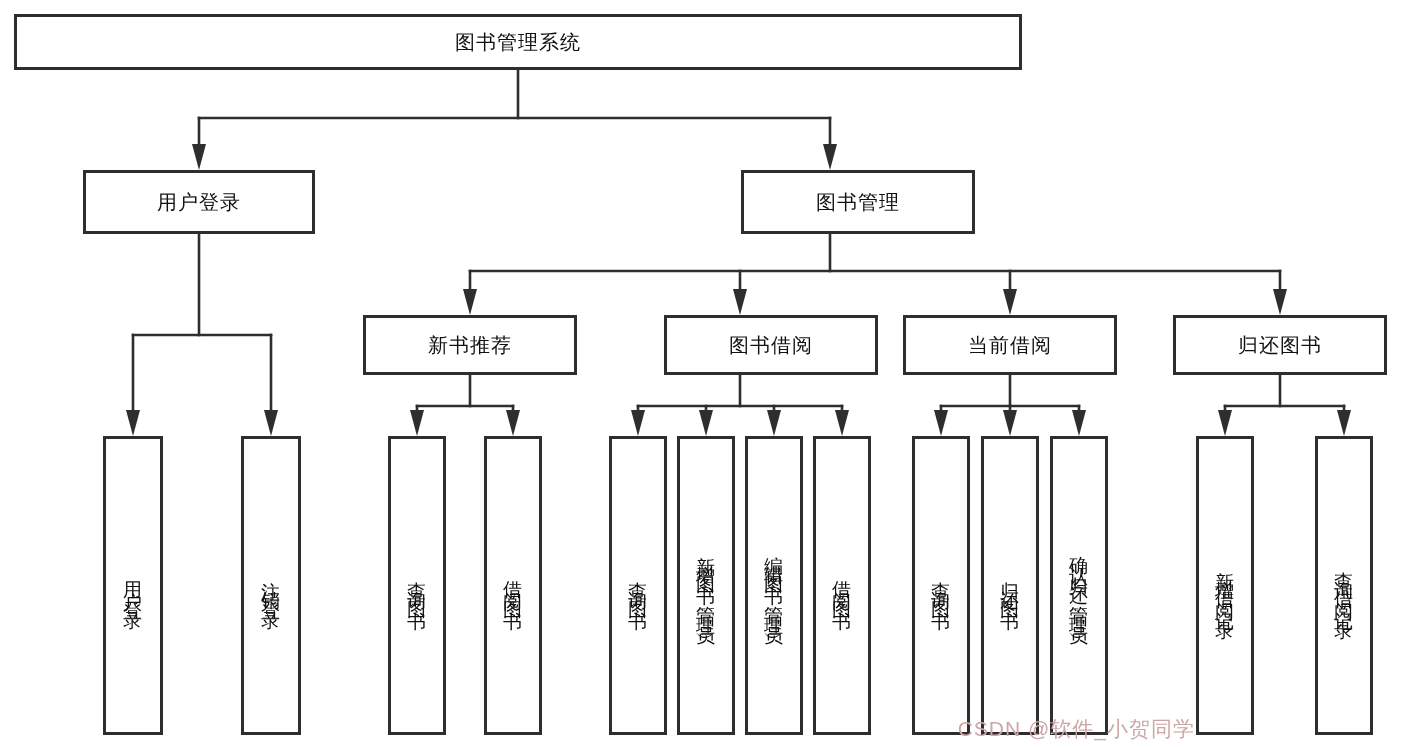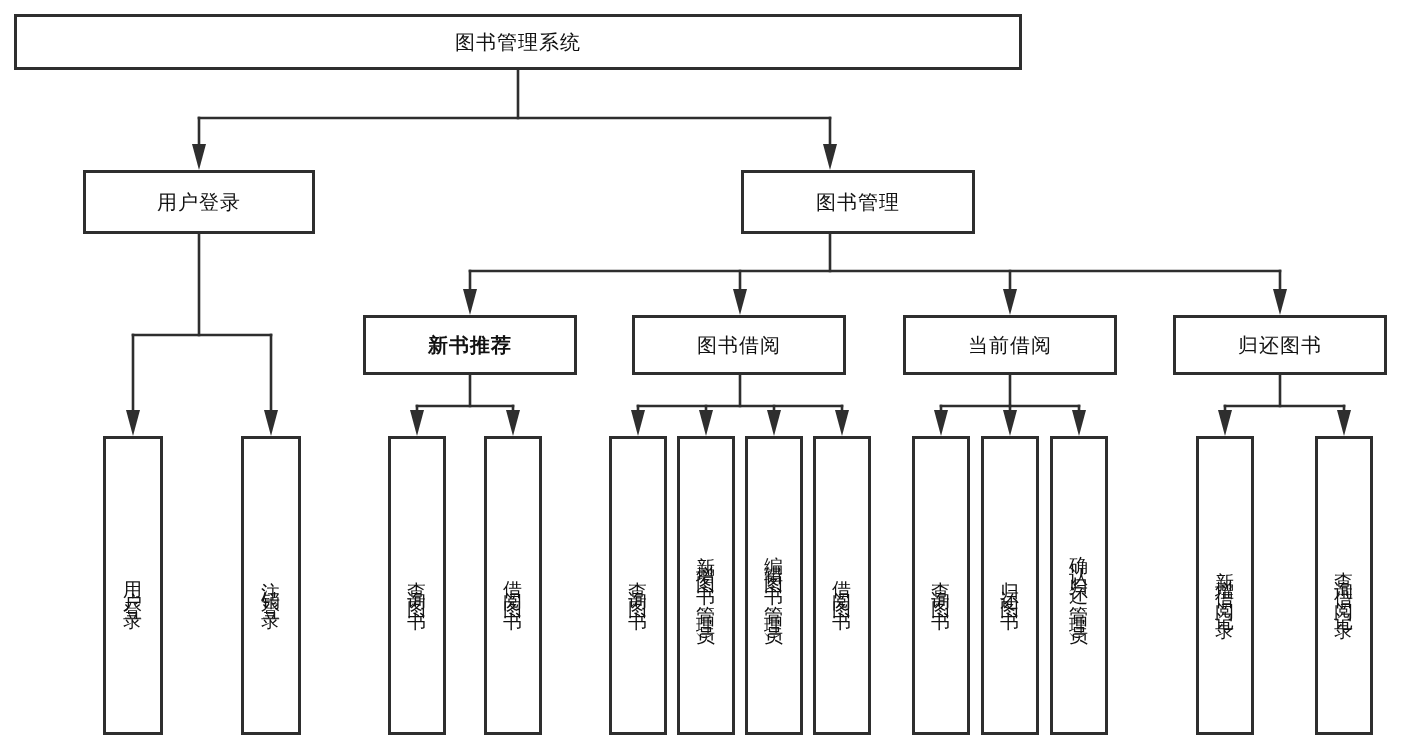--- a/index.html
+++ b/index.html
@@ -95,24 +95,24 @@
   <div id="nodes">
       <div class="node" style="left: 14px; top: 14px; width: 1008px; height: 56px;">
         <span class="lbl">图书管理系统</span>
       </div>
       <div class="node" style="left: 83px; top: 170px; width: 232px; height: 64px;">
         <span class="lbl">用户登录</span>
       </div>
       <div class="node" style="left: 713px; top: 170px; width: 234px; height: 64px; margin-left: 28px;">
         <span class="lbl">图书管理</span>
       </div>
-      <div class="node" style="left: 363px; top: 315px; width: 214px; height: 60px; font-weight: bold;">
+      <div class="node" style="left: 363px; top: 315px; width: 214px; height: 60px;">
         <span class="lbl">新书推荐</span>
       </div>
-      <div class="node" style="left: 632px; top: 315px; width: 214px; height: 60px;">
+      <div class="node" style="left: 664px; top: 315px; width: 214px; height: 60px;">
         <span class="lbl">图书借阅</span>
       </div>
       <div class="node" style="left: 903px; top: 315px; width: 214px; height: 60px; text-align: center;">
         <span class="lbl">当前借阅</span>
       </div>
       <div class="node" style="left: 1173px; top: 315px; width: 214px; height: 60px;">
         <span class="lbl">归还图书</span>
       </div>
       <div class="node v" style="left: 103px; top: 436px; width: 60px; height: 299px;">
         <span class="lbl">用户登录</span>
@@ -147,13 +147,14 @@
       <div class="node v" style="left: 1050px; top: 436px; width: 58px; height: 299px;">
         <span class="lbl">确认归还（管理员）</span>
       </div>
       <div class="node v" style="left: 1196px; top: 436px; width: 58px; height: 299px;">
         <span class="lbl">新增借阅记录</span>
       </div>
       <div class="node v" style="left: 1315px; top: 436px; width: 58px; height: 299px;">
         <span class="lbl">查询借阅记录</span>
       </div>
     </div>
+  <div id="watermark">CSDN @软件_小贺同学</div>
 </div>
 
 </body></html>

